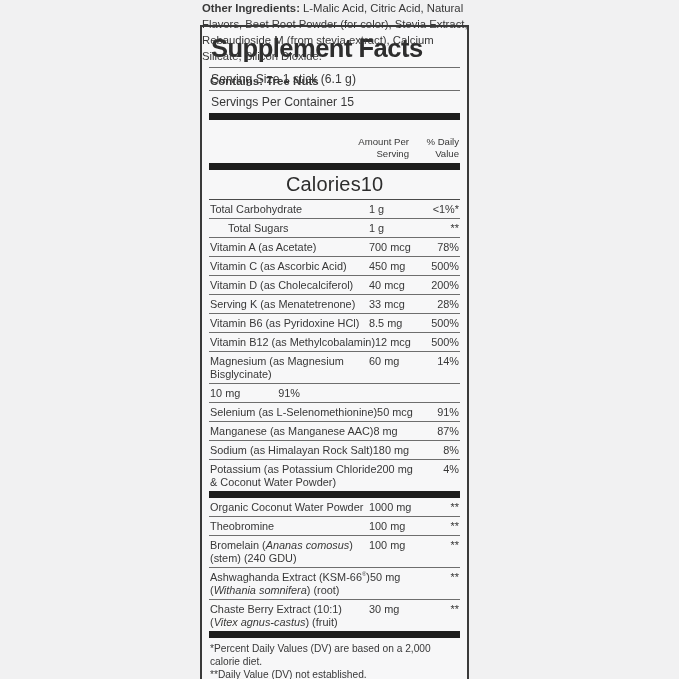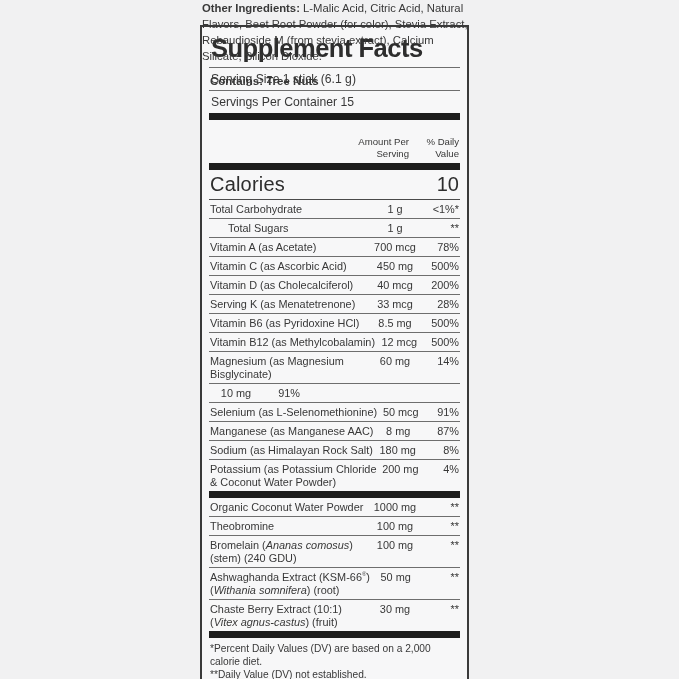--- a/index.html
+++ b/index.html
@@ -30,34 +30,34 @@
     border-bottom:1px solid var(--c-line);white-space:nowrap;
   }
   .serving.last{border-bottom:none;}
   .thick{height:7px;background:var(--c-bar);}
   .colheads{display:flex;align-items:flex-end;padding:16px 1px 4px 1px;}
   .colheads .spacer{flex:1;}
   .ahead,.dhead{font-size:9.6px;line-height:11.5px;text-align:right;}
   .ahead{width:88px;}
   .dhead{width:50px;}
   .calrow{
-    display:flex;align-items:baseline;justify-content:space-between;
+    display:flex;align-items:baseline;justify-content:center;
     padding:3px 1px 3px 1px;border-bottom:1.5px solid #4a4a4a;
   }
   .callabel{font-size:20px;letter-spacing:0.2px;color:#2d2d2d;}
   .calval{font-size:20px;color:#2d2d2d;}
   .section .row{
     display:flex;align-items:flex-start;
     padding:2.5px 1px 2.5px 1px;border-bottom:1px solid var(--c-line);
   }
   .section .row:last-child{border-bottom:none;}
   .ncell{flex:1;font-size:10.9px;line-height:13px;}
   .nline{white-space:nowrap;}
   .row.indent .ncell{padding-left:18px;}
-  .acell{width:52px;text-align:center;font-size:10.9px;line-height:13px;}
+  .acell{width:52px;text-align:left;font-size:10.9px;line-height:13px;}
   .dcell{width:38px;text-align:right;font-size:10.9px;line-height:13px;}
   .it{font-style:italic;}
   sup{font-size:0.55em;vertical-align:super;line-height:0;}
   .footnotes{font-size:10.2px;line-height:13px;padding:4px 1px 2px 1px;}
   .below{position:absolute;left:202px;top:auto;width:268px;}
   .oi{font-size:11.3px;line-height:1.42;}
   .b{font-weight:bold;}
   .contains{font-size:11.5px;margin-top:11px;padding-left:8px;}
 </style>
 </head>

